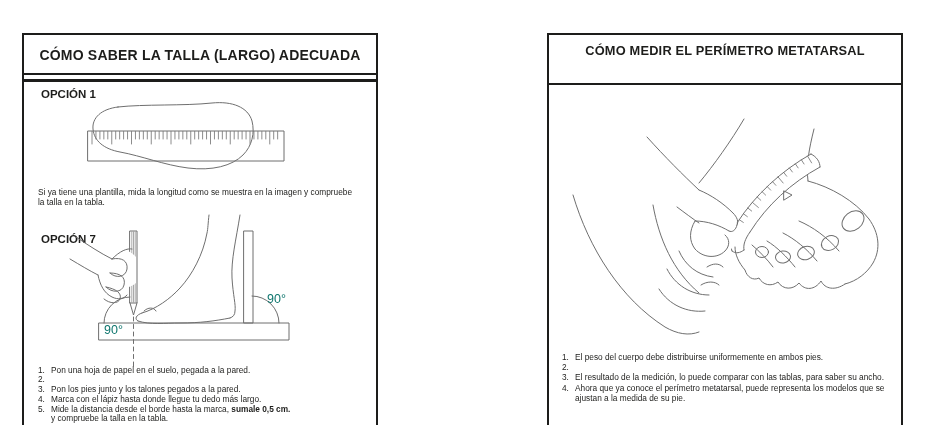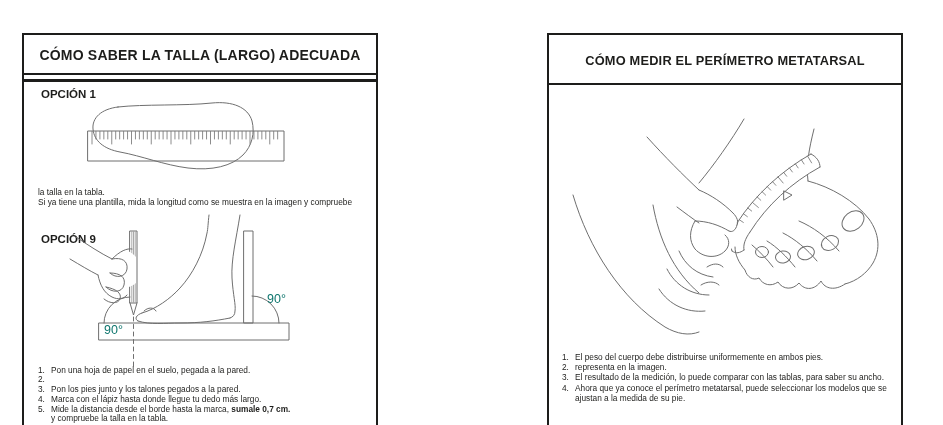--- a/index.html
+++ b/index.html
@@ -5,21 +5,21 @@
   html,body{margin:0;padding:0;background:#ffffff;}
   #stage{position:relative;width:943px;height:425px;background:#ffffff;overflow:hidden;
          font-family:"Liberation Sans","DejaVu Sans",sans-serif;color:#1d1d1b;margin-top:21px;}
   .panel{position:absolute;box-sizing:border-box;border:2.5px solid #1d1d1b;background:#fff;}
   #panel-left{left:22px;top:12px;width:356px;height:396px;}
   #panel-right{left:547px;top:12px;width:356px;height:400px;}
   .title-box{box-sizing:border-box;text-align:center;font-weight:bold;}
   #panel-left .title-box{height:40px;line-height:40px;font-size:14px;letter-spacing:.2px;border-bottom:2px solid #1d1d1b;}
   #panel-left .sep-gap{height:4px;}
   #panel-left .sep-line{height:2.5px;background:#1d1d1b;}
-  #panel-right .title-box{height:50px;padding-top:18px;font-size:12.8px;line-height:16px;letter-spacing:.2px;border-bottom:2.5px solid #1d1d1b;}
+  #panel-right .title-box{height:50px;padding-top:8px;font-size:12.8px;line-height:16px;letter-spacing:.2px;border-bottom:2.5px solid #1d1d1b;}
   .content{position:relative;width:100%;}
   #panel-left .content{height:347px;}
   #panel-right .content{height:345px;}
   .option-label{position:absolute;font-weight:bold;font-size:11.5px;}
   .bodytext{position:absolute;font-size:8.3px;line-height:10.2px;white-space:nowrap;}
   .steps{position:absolute;font-size:8.3px;}
   #panel-left .steps .row{line-height:9.8px;}
   #panel-right .steps .row{line-height:10.2px;}
   .row{display:flex;}
   .row .num{width:13px;flex-shrink:0;}
@@ -97,25 +97,25 @@
               <line x1="189.70000000000002" y1="34.5" x2="189.70000000000002" y2="42" stroke-width="0.8"></line>
               <line x1="193.65" y1="34.5" x2="193.65" y2="42" stroke-width="0.8"></line>
             </g>
           <path class="art" d="M 34,10 C 17,12 8,21 9,32 C 10,44 20,52 36,55 C 58,59 80,68 104,71
                C 128,74 148,69 159,58 C 168,49 171,36 168,24 C 164,10 148,4 128,6
                C 100,9 60,7 34,10 Z"></path>
         </svg>
       </div>
 
       <div class="bodytext" style="left:14px;top:105px;">
+        <div>Si ya tiene una plantilla, mida la longitud como se muestra en la imagen y compruebe</div>
         <div>la talla en la tabla.</div>
-        <div>Si ya tiene una plantilla, mida la longitud como se muestra en la imagen y compruebe</div>
-      </div>
-
-      <div class="option-label" style="left:17px;top:151px;">OPCIÓN 9</div>
+      </div>
+
+      <div class="option-label" style="left:17px;top:151px;">OPCIÓN 7</div>
 
       <div class="fig" style="left:46px;top:133px;">
         <svg width="250" height="166" viewBox="0 0 250 166">
 
           <rect x="29" y="108" width="190" height="17" class="art"></rect>
 
           <rect x="174" y="16" width="9" height="92" class="art"></rect>
 
           <path class="art" d="M 34,108 A 26,26 0 0 1 60,82"></path>
           <path class="art" d="M 209,108 A 27,27 0 0 0 182,81"></path>
@@ -162,21 +162,21 @@
         <div class="row">
           <span class="num">3.</span>
           <span class="txt">Pon los pies junto y los talones pegados a la pared.</span>
         </div>
         <div class="row">
           <span class="num">4.</span>
           <span class="txt">Marca con el lápiz hasta donde llegue tu dedo más largo.</span>
         </div>
         <div class="row">
           <span class="num">5.</span>
-          <span class="txt"><span>Mide la distancia desde el borde hasta la marca, </span><b>sumale 0,7 cm.</b>
+          <span class="txt"><span>Mide la distancia desde el borde hasta la marca, </span><b>sumale 0,5 cm.</b>
             <div>y compruebe la talla en la tabla.</div>
           </span>
         </div>
       </div>
 
     </div>
   </div>
 
   <div class="panel" id="panel-right">
     <div class="title-box">
@@ -249,30 +249,29 @@
       </div>
 
       <div class="steps" style="left:13px;top:267px;">
         <div class="row">
           <span class="num">1.</span>
           <span class="txt">El peso del cuerpo debe distribuirse uniformemente en ambos pies.</span>
         </div>
         <div class="row">
           <span class="num">2.</span>
           <span class="txt">
-            <div>representa en la imagen.</div>
           </span>
         </div>
         <div class="row">
           <span class="num">3.</span>
           <span class="txt">El resultado de la medición, lo puede comparar con las tablas, para saber su ancho.</span>
         </div>
         <div class="row">
           <span class="num">4.</span>
-          <span class="txt"><span>Ahora que ya conoce el perímetro metatarsal, puede seleccionar los modelos que se</span>
+          <span class="txt"><span>Ahora que ya conoce el perímetro metatarsal, puede representa los modelos que se</span>
             <div>ajustan a la medida de su pie.</div>
           </span>
         </div>
       </div>
 
     </div>
   </div>
 </div>
 
 </body></html>

